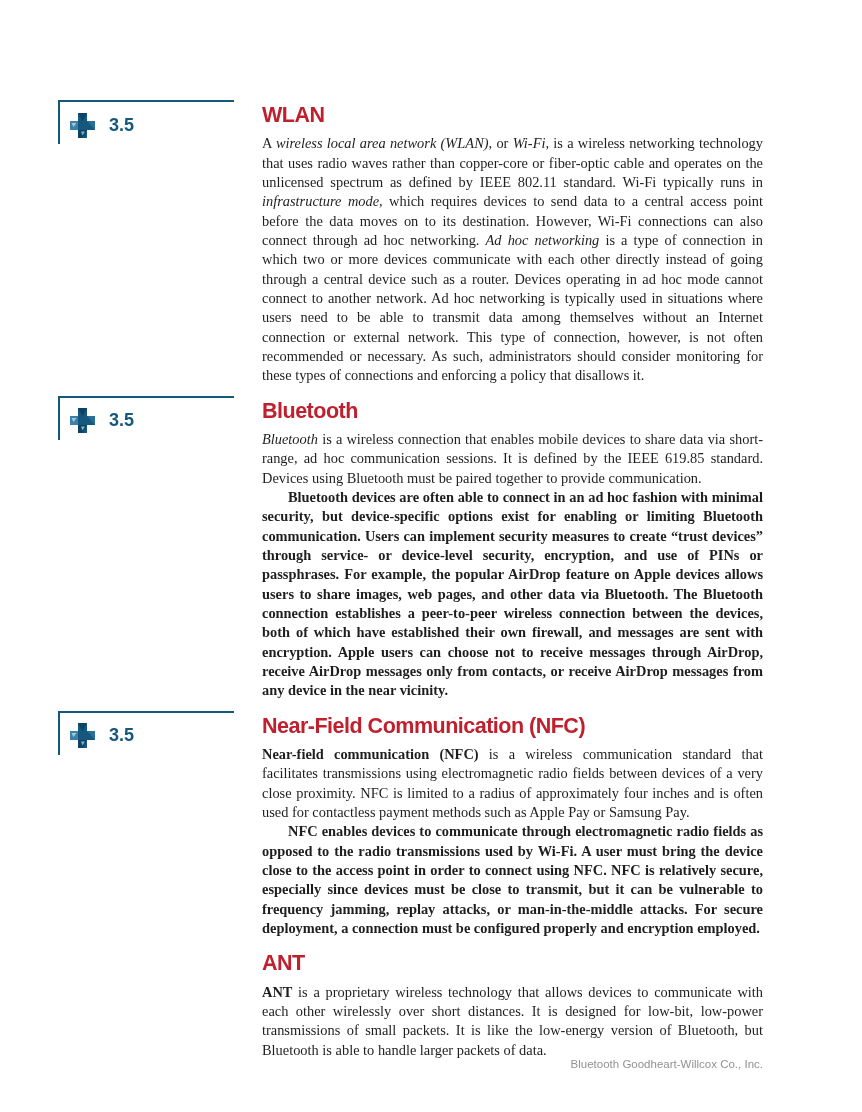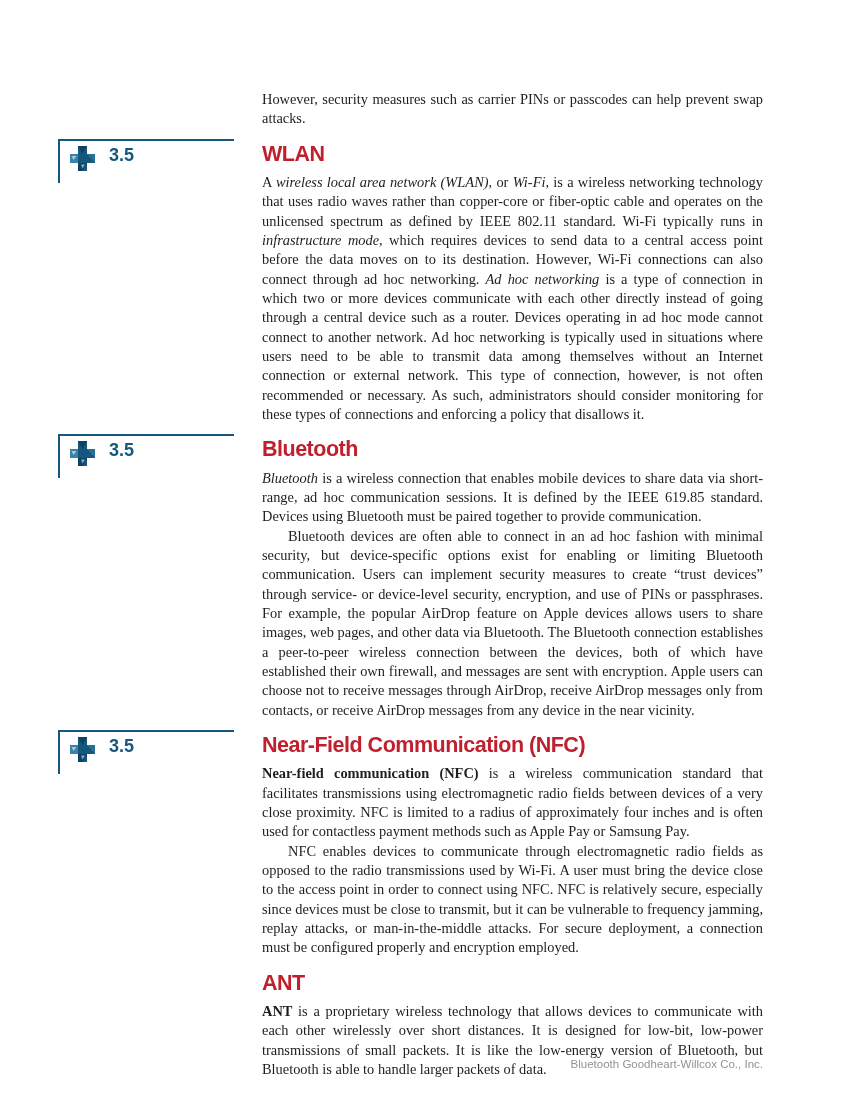--- a/index.html
+++ b/index.html
@@ -23,41 +23,41 @@
   
   .content{
     position:absolute;left:262px;top:90px;width:501px;
   }
   .content p{
     margin:0;
     font-size:14.4px;line-height:19.35px;
     text-align:justify;
     color:#1e1e1e;
   }
-  .content p.indent{text-indent:26px;}
+  .content p.indent{text-indent:26px;font-weight:bold;}
   .seg-italic{font-style:italic;}
   .seg-bold{font-weight:bold;}
   .section{position:relative;margin-top:14px;}
   .section-heading{
     font-family:"Liberation Sans", sans-serif;
     font-weight:bold;
     font-size:21.5px;line-height:1.08;
     letter-spacing:-0.5px;
     color:#c0202e;
     margin:0 0 7px 0;
   }
   
   .objective-marker{
     position:absolute;
     left:-204px;top:-4px;
     width:176px;height:44px;
     border-top:2px solid #15587d;
     border-left:2px solid #15587d;
     box-sizing:border-box;
-    display:flex;gap:13px;
+    display:flex;align-items:center;gap:13px;
     padding:4px 0 0 9px;
   }
   .obj-icon{display:inline-flex;width:27px;height:27px;}
   .obj-label{
     font-family:"Liberation Sans", sans-serif;
     font-weight:bold;font-size:18px;color:#15587d;
   }
   
   .footer{
     position:absolute;right:99px;bottom:42px;
@@ -66,21 +66,20 @@
   }
 </style>
 </head>
 <body>
 
 <div class="page">
 
 
   <div class="content">
 
-    <p><span>However, security measures such as carrier PINs or passcodes can help prevent swap attacks.</span></p>
 
     <div class="section">
       <div class="objective-marker">
         <span class="obj-icon">
           <svg width="27" height="27" viewBox="0 0 27 27" aria-hidden="true">
             <polygon points="9,1 18,1 18,9 26,9 26,18 18,18 18,26 9,26 9,18 1,18 1,9 9,9" fill="#16577e"></polygon>
             <polygon points="9,1 18,1 13.5,9" fill="#0d4263"></polygon>
             <polygon points="1,9 9,9 9,18 1,18" fill="#3c81a8"></polygon>
             <polygon points="2.5,11 7.5,11 4.5,15" fill="#a6c9db"></polygon>
             <polygon points="9,18 18,18 13.5,26 9,26" fill="#0d4263"></polygon>

